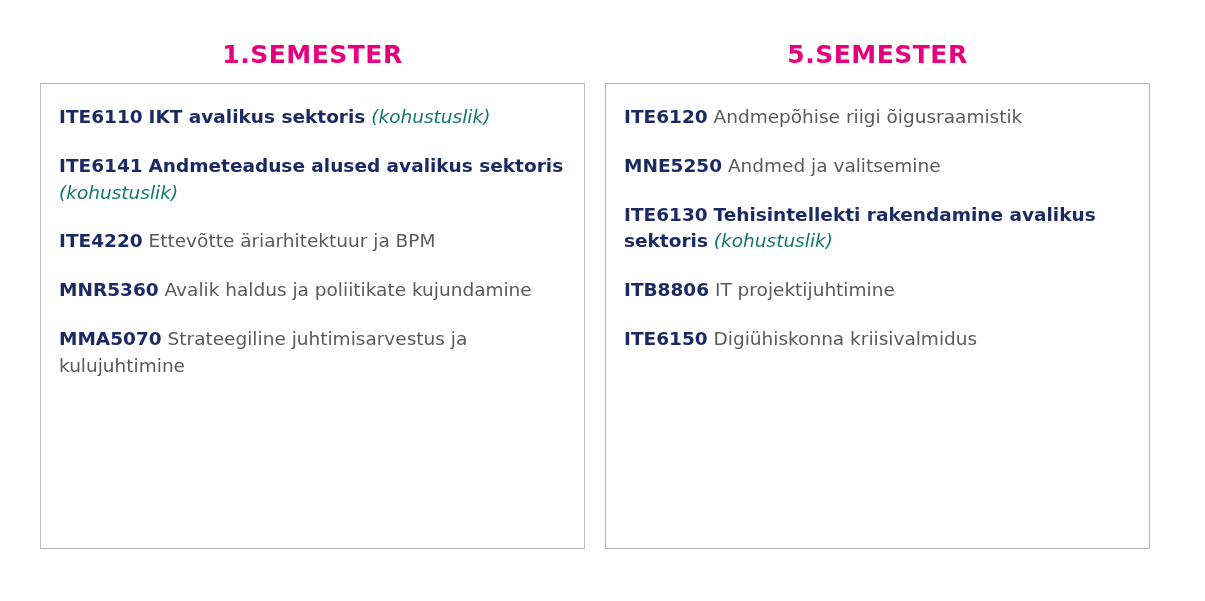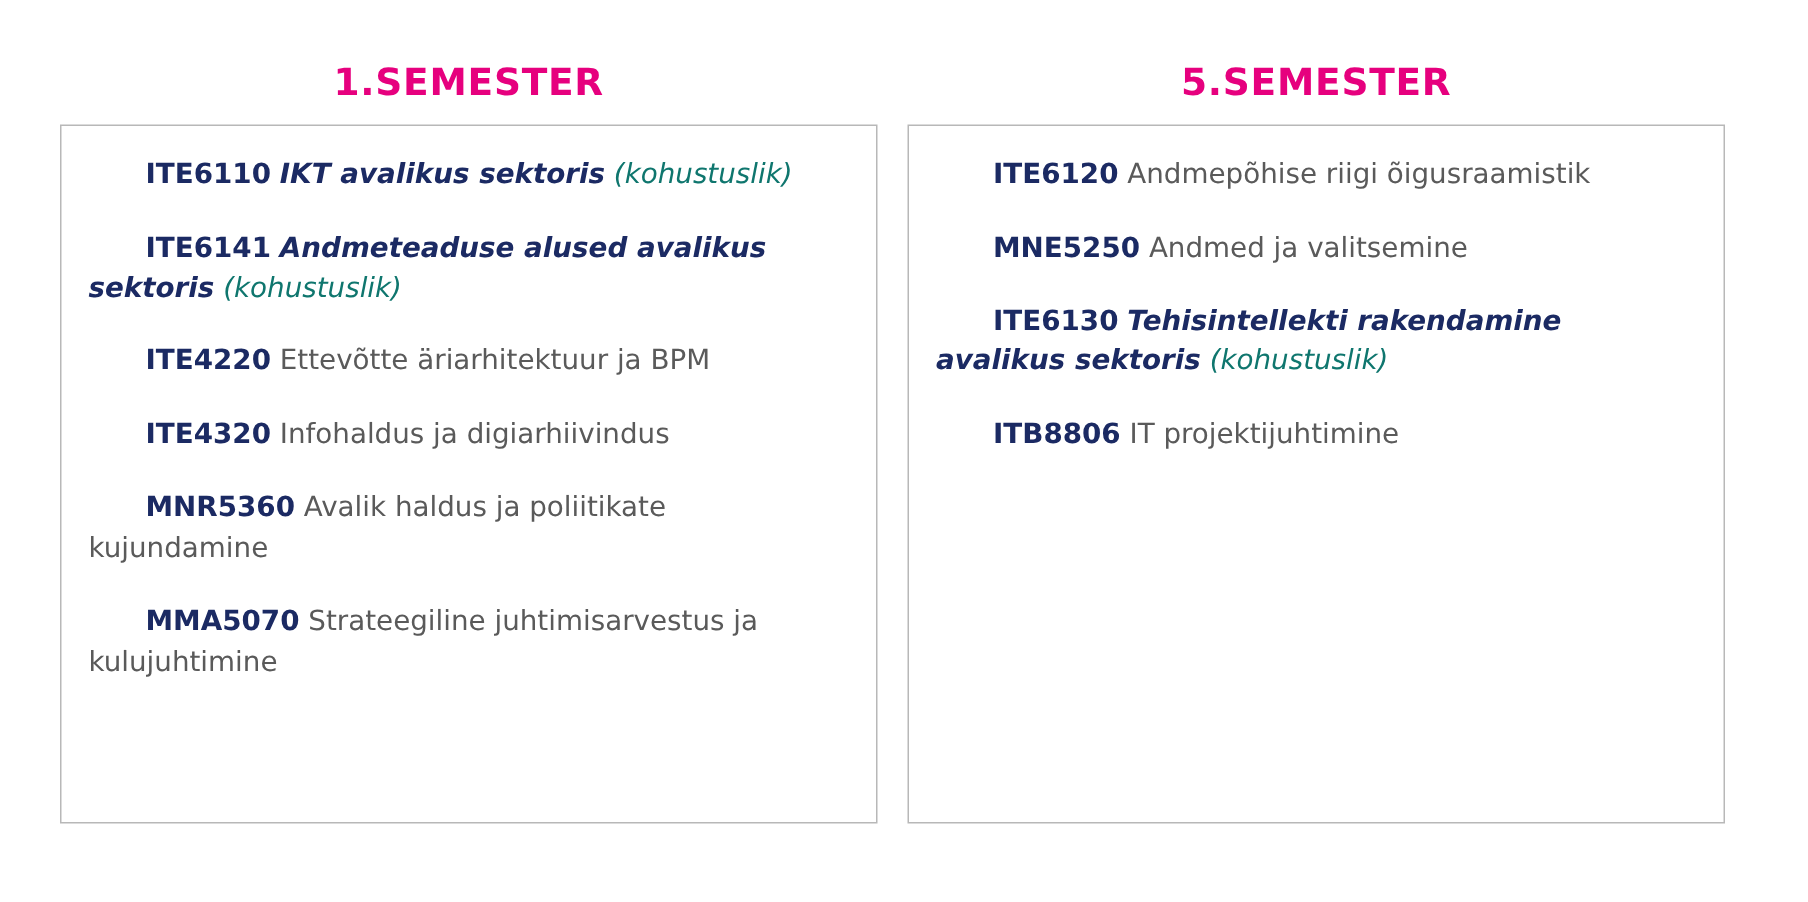--- a/index.html
+++ b/index.html
@@ -50,29 +50,27 @@
     line-height: 1.45;
     color: #5a5a5a;
     font-family: "DejaVu Sans", sans-serif;
   }
   .course:last-child {
     margin-bottom: 0;
   }
   .code {
     color: #1b2a63;
     font-weight: bold;
-    margin-left: 38px;
   }
   .name {
     color: #5a5a5a;
   }
   .name.bold {
     color: #1b2a63;
     font-weight: bold;
-    font-style: italic;
   }
   .tag {
     color: #0f766e;
     font-style: italic;
   }
 </style>
 </head>
 <body>
 
 <div class="page">
@@ -93,24 +91,20 @@
           <span class="name bold">Andmeteaduse alused avalikus sektoris</span>
           <span class="tag">(kohustuslik)</span>
         </p>
 
 
         <p class="course">
           <span class="code">ITE4220</span>
           <span class="name">Ettevõtte äriarhitektuur ja BPM</span>
         </p>
 
-        <p class="course">
-          <span class="code">ITE4320</span>
-          <span class="name">Infohaldus ja digiarhiivindus</span>
-        </p>
 
         <p class="course">
           <span class="code">MNR5360</span>
           <span class="name">Avalik haldus ja poliitikate kujundamine</span>
         </p>
 
         <p class="course">
           <span class="code">MMA5070</span>
           <span class="name">Strateegiline juhtimisarvestus ja kulujuhtimine</span>
         </p>
@@ -137,18 +131,22 @@
           <span class="code">ITE6130</span>
           <span class="name bold">Tehisintellekti rakendamine avalikus sektoris</span>
           <span class="tag">(kohustuslik)</span>
         </p>
 
         <p class="course">
           <span class="code">ITB8806</span>
           <span class="name">IT projektijuhtimine</span>
         </p>
 
+        <p class="course">
+          <span class="code">ITE6150</span>
+          <span class="name">Digiühiskonna kriisivalmidus</span>
+        </p>
 
       </div>
     </div>
 
   </div>
 </div>
 
 </body></html>

